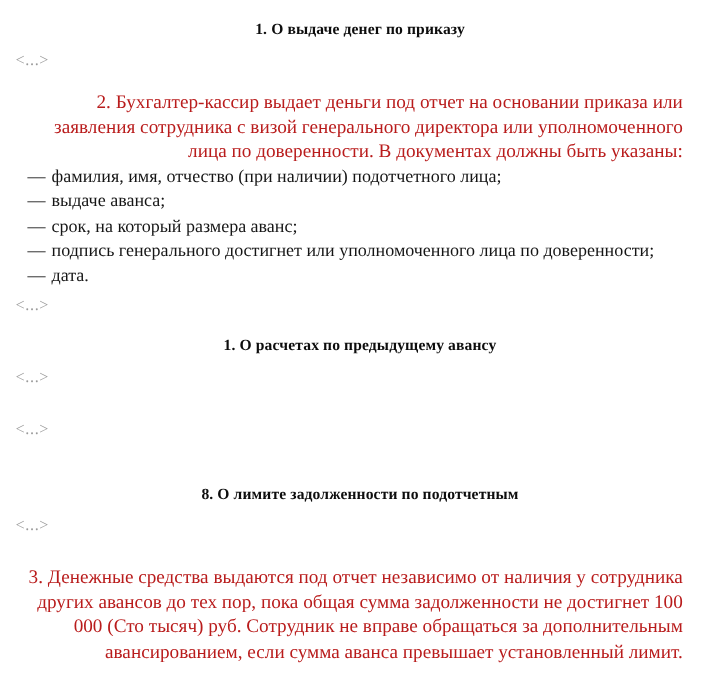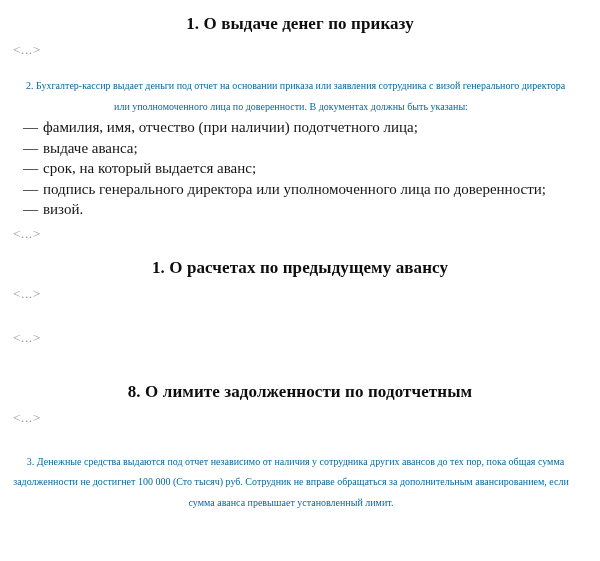--- a/index.html
+++ b/index.html
@@ -23,45 +23,45 @@
     height: 561px;
     box-sizing: border-box;
     padding: 0 13px 0 13px;
     background: #ffffff;
   }
 
   
   .doc-heading {
     text-align: center;
     font-weight: bold;
-    font-size: 17px;
+    font-size: 13px;
     line-height: 20px;
     letter-spacing: 0.1px;
     color: #0d0d0d;
     margin: 0;
     white-space: nowrap;
   }
 
   
   .ellipsis-marker {
     font-size: 13.5px;
     line-height: 20px;
     color: #9a9a9a;
     letter-spacing: 0.5px;
     margin: 0;
     text-align: left;
   }
 
   
   .body-par {
-    font-size: 10px;
+    font-size: 16px;
     line-height: 20.5px;
-    color: #0369a1;
+    color: #b91c1c;
     margin: 0;
-    text-align: center;
+    text-align: right;
     text-indent: 9px;
     max-width: 556px;
   }
 
   
   .bullet-list {
     list-style: none;
     margin: 0;
     padding: 0;
   }
@@ -106,27 +106,27 @@
   <p class="body-par">2. Бухгалтер-кассир выдает деньги под отчет на основании приказа или заявления сотрудника с визой генерального директора или уполномоченного лица по доверенности. В документах должны быть указаны:</p>
 
   <ul class="bullet-list">
     <li class="bullet-item">
       <span class="bullet-dash">—</span><span>фамилия, имя, отчество (при наличии) подотчетного лица;</span>
     </li>
     <li class="bullet-item">
       <span class="bullet-dash">—</span><span>выдаче аванса;</span>
     </li>
     <li class="bullet-item">
-      <span class="bullet-dash">—</span><span>срок, на который выдается аванс;</span>
+      <span class="bullet-dash">—</span><span>срок, на который размера аванс;</span>
     </li>
     <li class="bullet-item">
-      <span class="bullet-dash">—</span><span>подпись генерального директора или уполномоченного лица по доверенности;</span>
+      <span class="bullet-dash">—</span><span>подпись генерального достигнет или уполномоченного лица по доверенности;</span>
     </li>
     <li class="bullet-item">
-      <span class="bullet-dash">—</span><span>визой.</span>
+      <span class="bullet-dash">—</span><span>дата.</span>
     </li>
   </ul>
 
   <div class="sp-4"></div>
 
   <p class="ellipsis-marker">&lt;...&gt;</p>
 
   <div class="sp-14"></div>
 
   <h2 class="doc-heading">1. О расчетах по предыдущему авансу</h2>

